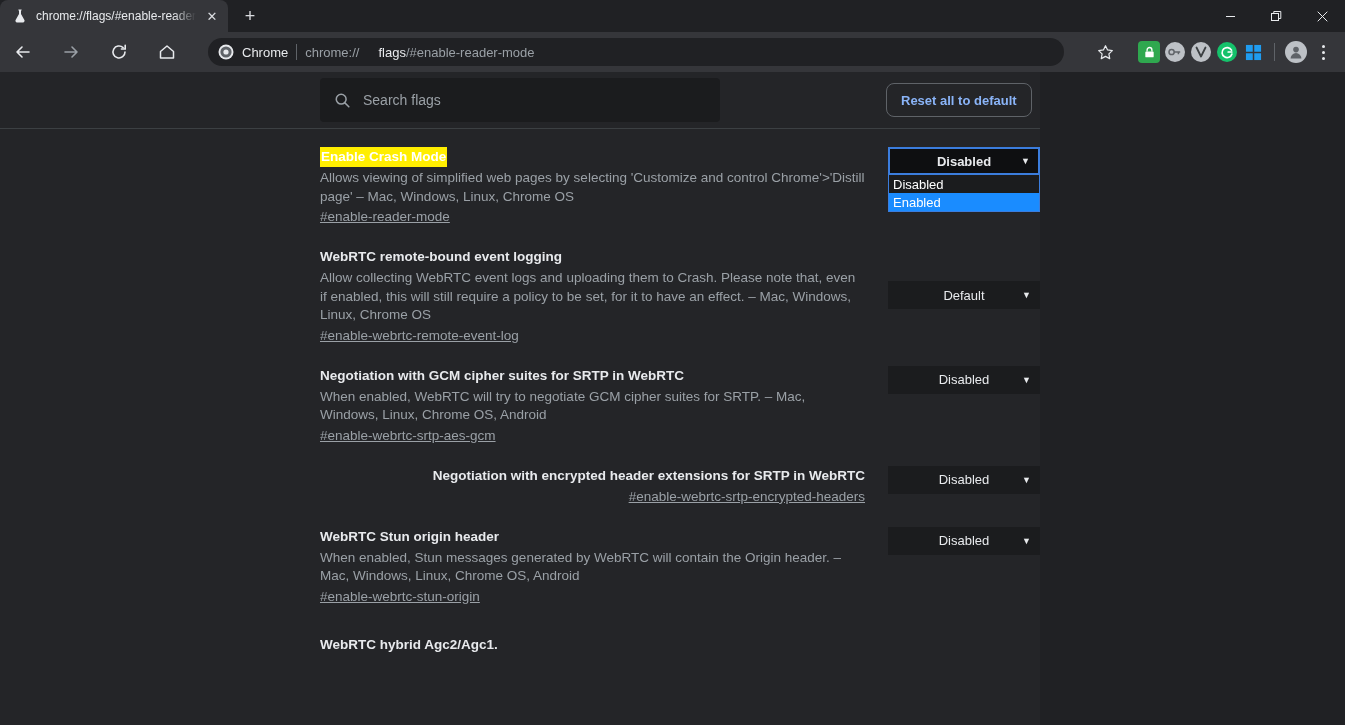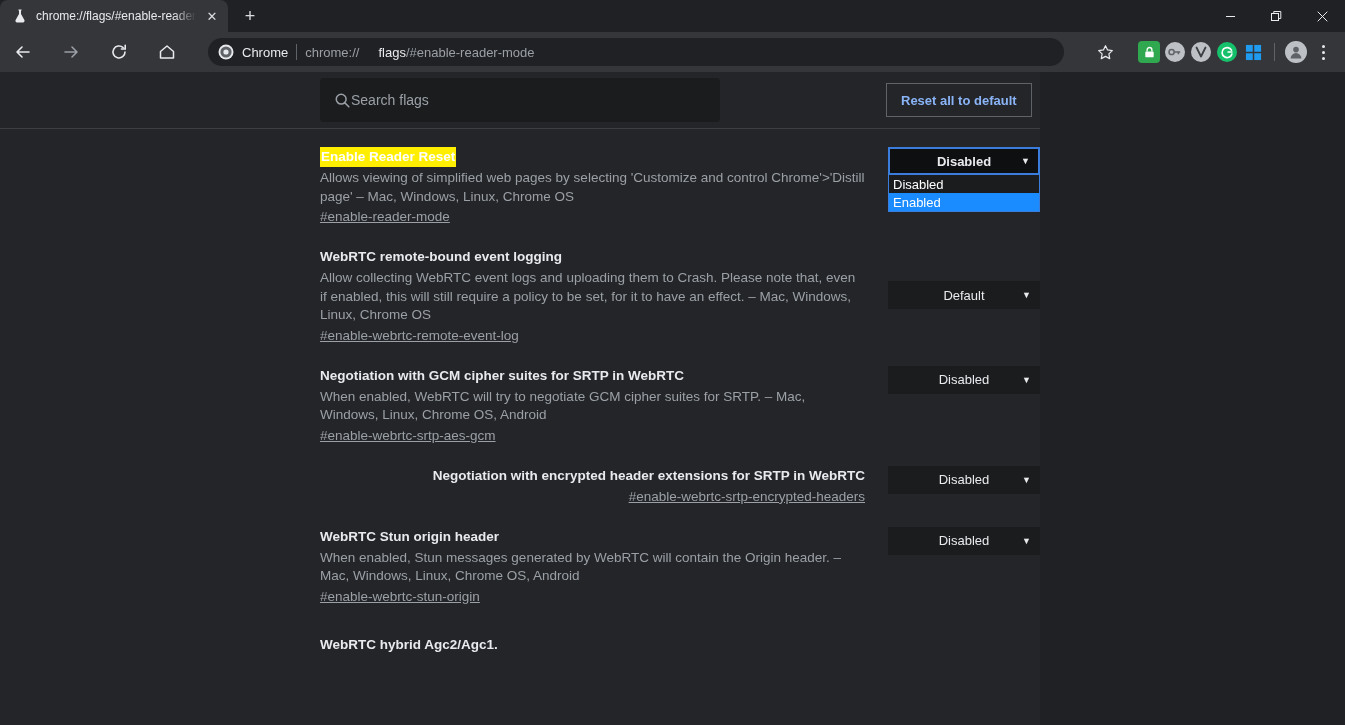--- a/index.html
+++ b/index.html
@@ -78,26 +78,26 @@
   .card {
     position: absolute; left: 0; top: 0; width: 1040px; height: 100%;
     background: #242528;
   }
   .page-header {
     height: 57px; display: flex; align-items: center;
     padding: 0 0 0 320px; border-bottom: 1px solid #3c4043; gap: 0;
   }
   .searchbox {
     width: 400px; height: 44px; background: #1b1c1e; border-radius: 4px;
-    display: flex; align-items: center; padding: 0 14px; 
+    display: flex; align-items: center; padding: 0 14px; gap: 12px;
   }
   .search-ph { color: #9aa0a6; font-size: 14px; }
   .reset-btn {
     margin-left: 166px; height: 34px; padding: 0 14px;
-    border: 1px solid #5f6368; border-radius: 0; background: transparent;
+    border: 1px solid #5f6368; border-radius: 8px; background: transparent;
     color: #8ab4f8; font-size: 13px; font-weight: bold;
     font-family: "Liberation Sans", sans-serif; display: flex;
     align-items: center; justify-content: center; white-space: nowrap;
   }
 
   .flag-list { position: relative; padding-top: 18px; }
   .flag {
     position: relative; display: flex; padding: 0 0 0 320px;
     align-items: flex-start;
   }
@@ -269,21 +269,21 @@
             <circle cx="7.6" cy="7.6" r="5.2"></circle>
               <path d="M11.5 11.5l4.2 4.2"></path>
           </svg>
           <span class="search-ph">Search flags</span>
         </div>
         <div class="reset-btn">Reset all to default</div>
       </div>
 
       <div class="flag-list">
           <div class="flag">
-            <div class="flag-text"><div><span class="flag-title hl">Enable Reader Reset</span></div><div class="flag-desc">Allows viewing of simplified web pages by selecting 'Customize and control Chrome'&gt;'Distill page' – Mac, Windows, Linux, Chrome OS</div><a class="flag-anchor" href="#">#enable-reader-mode</a></div>
+            <div class="flag-text"><div><span class="flag-title hl">Enable Crash Mode</span></div><div class="flag-desc">Allows viewing of simplified web pages by selecting 'Customize and control Chrome'&gt;'Distill page' – Mac, Windows, Linux, Chrome OS</div><a class="flag-anchor" href="#">#enable-reader-mode</a></div>
             <div class="flag-control">
               <div class="select focused">
                 <span class="label">Disabled</span>
                 <span class="arrow">▼</span>
               </div>
               <div class="options">
                 <div class="option">Disabled</div>
                 <div class="option selected">Enabled</div>
               </div>
             </div>

